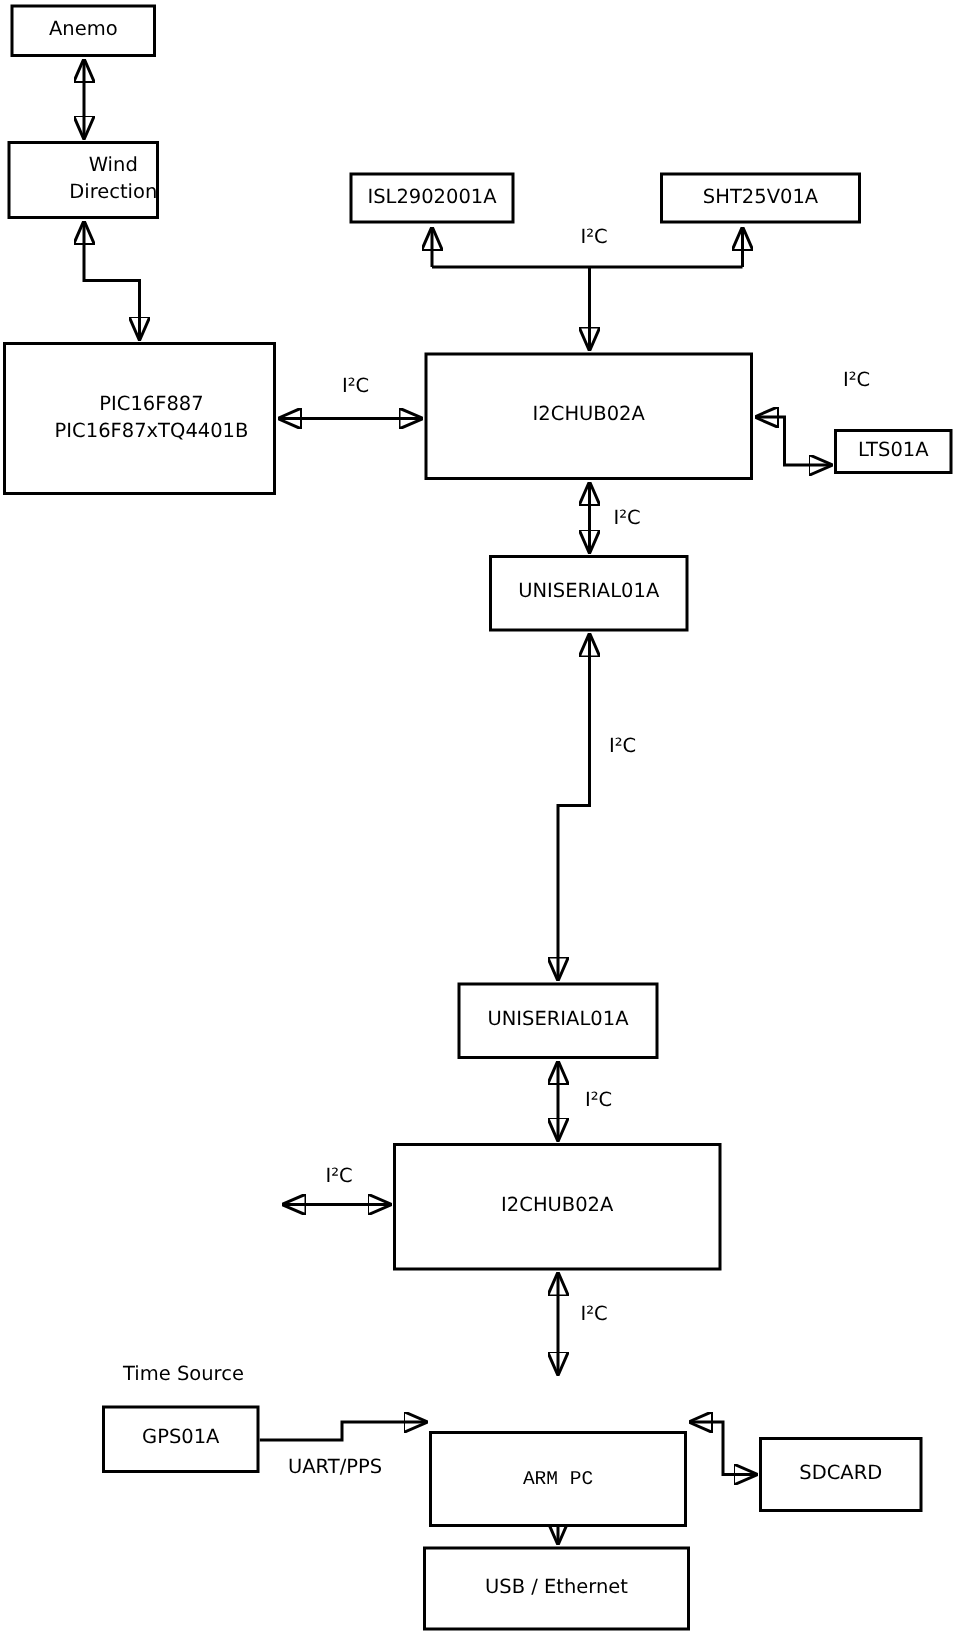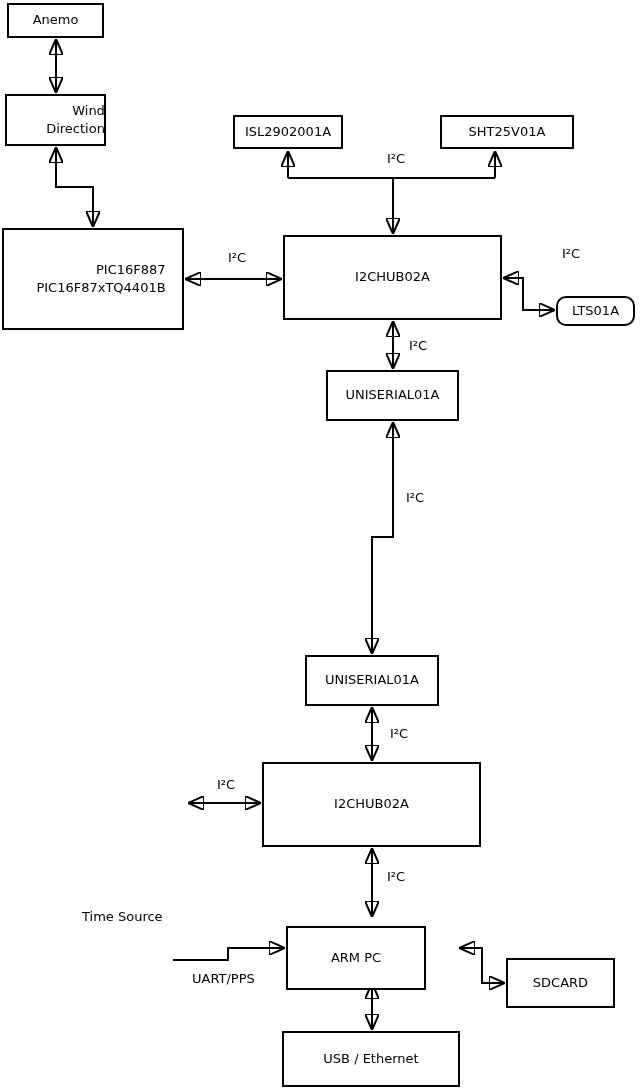--- a/index.html
+++ b/index.html
@@ -29,21 +29,21 @@
     stroke-width: 2;
   }
   .box {
     position: absolute;
     box-sizing: border-box;
     border: 2px solid #000000;
     background: #ffffff;
     display: flex;
     align-items: center;
     justify-content: center;
-    text-align: right;
+    text-align: center;
     font-size: 13px;
     line-height: 1.4;
     white-space: pre-line;
   }
   .lbl {
     position: absolute;
     font-size: 13px;
     line-height: 1.2;
     white-space: nowrap;
   }
@@ -90,31 +90,32 @@
 
   <div class="box" style="left:2px; top:228px; width:182px; height:102px;padding-left:16px;">PIC16F887
 PIC16F87xTQ4401B</div>
 
   <div class="box" style="left:233px; top:115px; width:110px; height:34px;">ISL2902001A</div>
 
   <div class="box" style="left:440px; top:115px; width:134px; height:34px;">SHT25V01A</div>
 
   <div class="box" style="left:283px; top:235px; width:219px; height:85px;">I2CHUB02A</div>
 
-  <div class="box" style="left:556px; top:296px; width:79px; height:30px;border-radius:10px;">LTS01A</div>
+  <div class="box" style="left:556px; top:286px; width:79px; height:30px;">LTS01A</div>
 
   <div class="box" style="left:326px; top:370px; width:133px; height:51px;">UNISERIAL01A</div>
 
   <div class="box" style="left:305px; top:655px; width:134px; height:51px;">UNISERIAL01A</div>
 
 
   <div class="box" style="left:262px; top:762px; width:219px; height:85px;">I2CHUB02A</div>
 
+  <div class="box" style="left:68px; top:937px; width:105px; height:45px;">GPS01A</div>
 
-  <div class="box" style="left:286px; top:926px; width:140px; height:64px;">ARM PC</div>
+  <div class="box" style="left:286px; top:954px; width:172px; height:64px;font-family:Liberation Mono, monospace;">ARM PC</div>
 
   <div class="box" style="left:506px; top:958px; width:109px; height:50px;">SDCARD</div>
 
   <div class="box" style="left:282px; top:1031px; width:178px; height:56px;">USB / Ethernet</div>
 
   <div class="lbl" style="left:387px; top:151px;">I²C</div>
 
   <div class="lbl" style="left:228px; top:250px;">I²C</div>
 
   <div class="lbl" style="left:562px; top:246px;">I²C</div>

